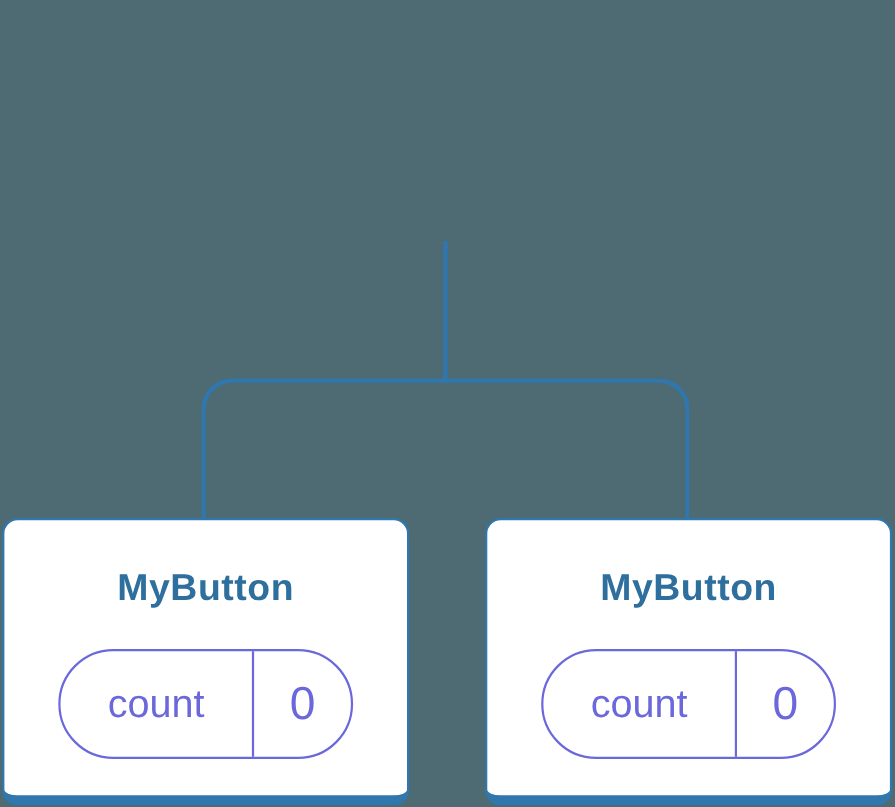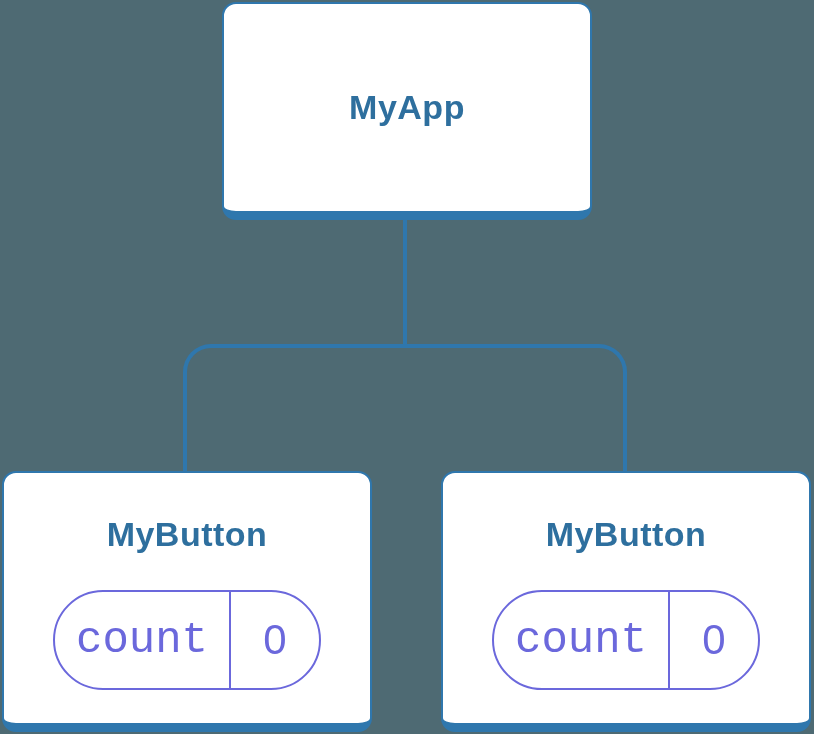--- a/index.html
+++ b/index.html
@@ -105,45 +105,41 @@
     align-items: stretch;
     background: #ffffff;
     color: #6b68dc;
   }
 
   .pill-key-section {
     width: 174px;
     display: flex;
     align-items: center;
     justify-content: center;
-    font-size: 44px;
-    font-family: Liberation Mono, monospace;
+    font-size: 36px;
   }
 
   .pill-divider {
     width: 2px;
     background: #6b68dc;
   }
 
   .pill-value-section {
     flex: 1;
     display: flex;
     align-items: center;
     justify-content: center;
     font-size: 42px;
   }
 </style>
 </head>
 <body>
 
 <div class="stage">
 
-  <div class="card app-card">
-    <div class="card-title">MyApp</div>
-  </div>
 
   <div class="stem"></div>
   <div class="bracket"></div>
 
   <div class="card button-card-left">
     <div class="card-title">MyButton</div>
     <div class="pill">
       <div class="pill-key-section">count</div>
       <div class="pill-divider"></div>
       <div class="pill-value-section">0</div>

